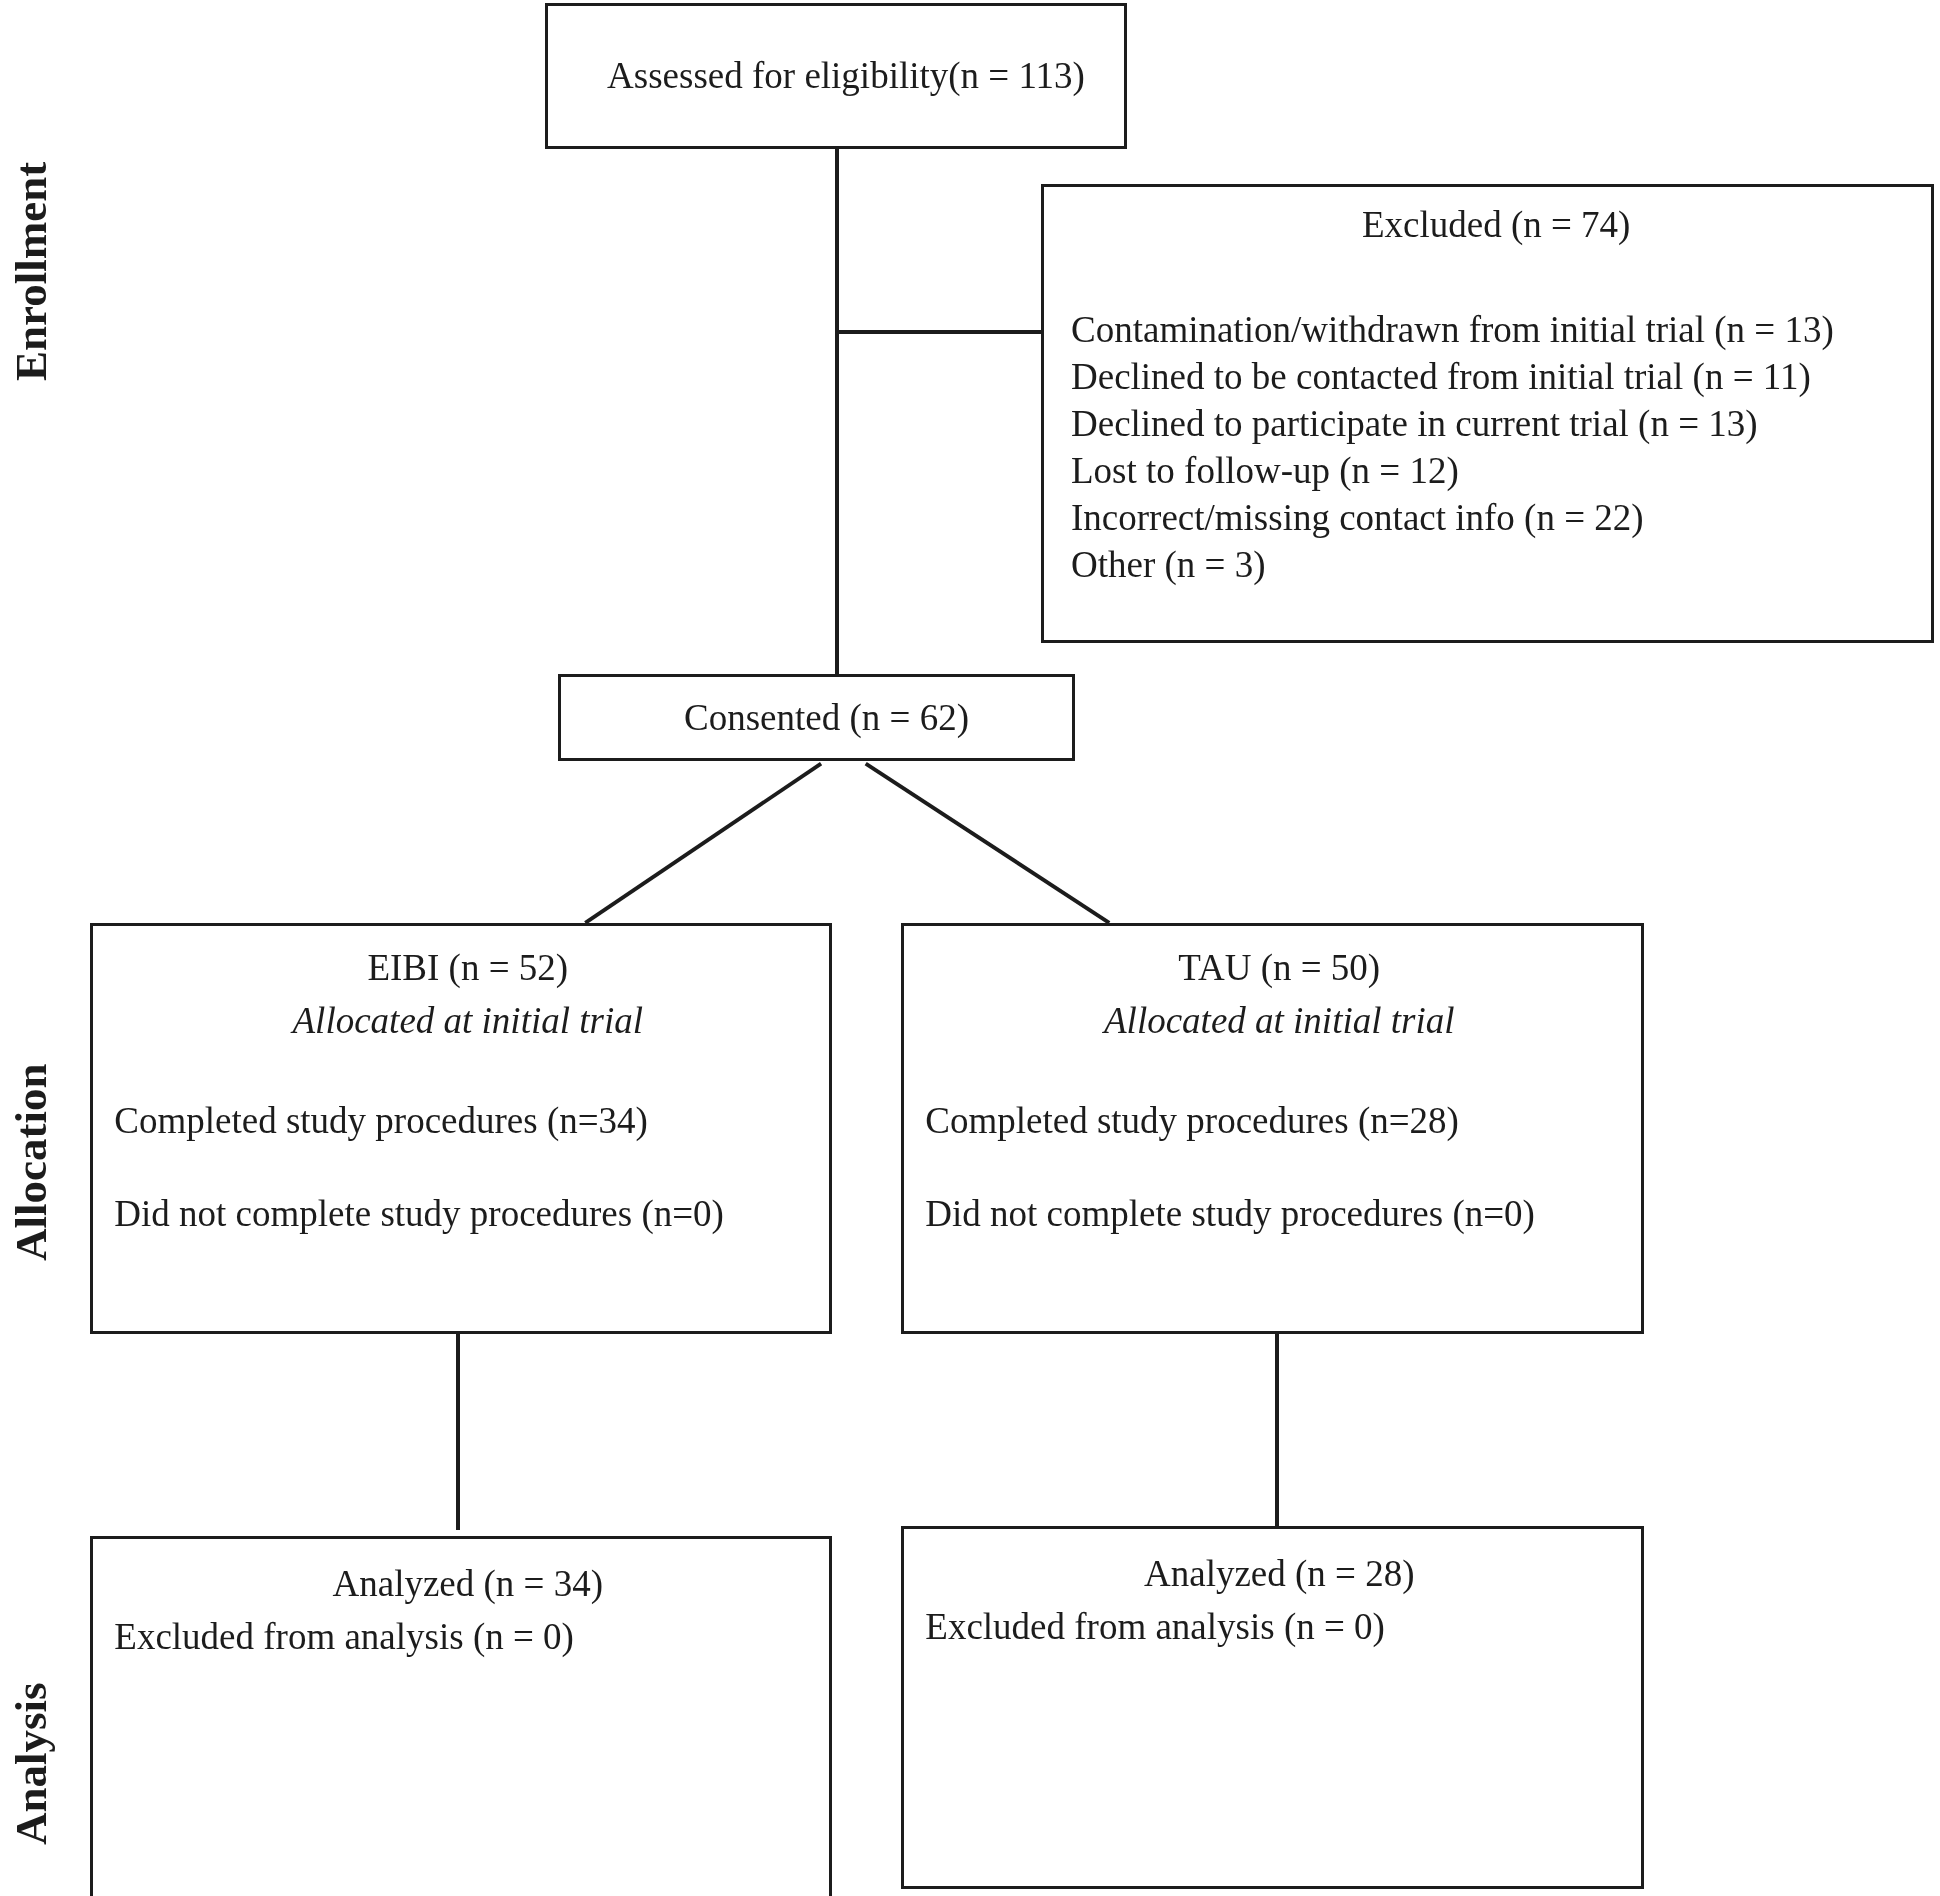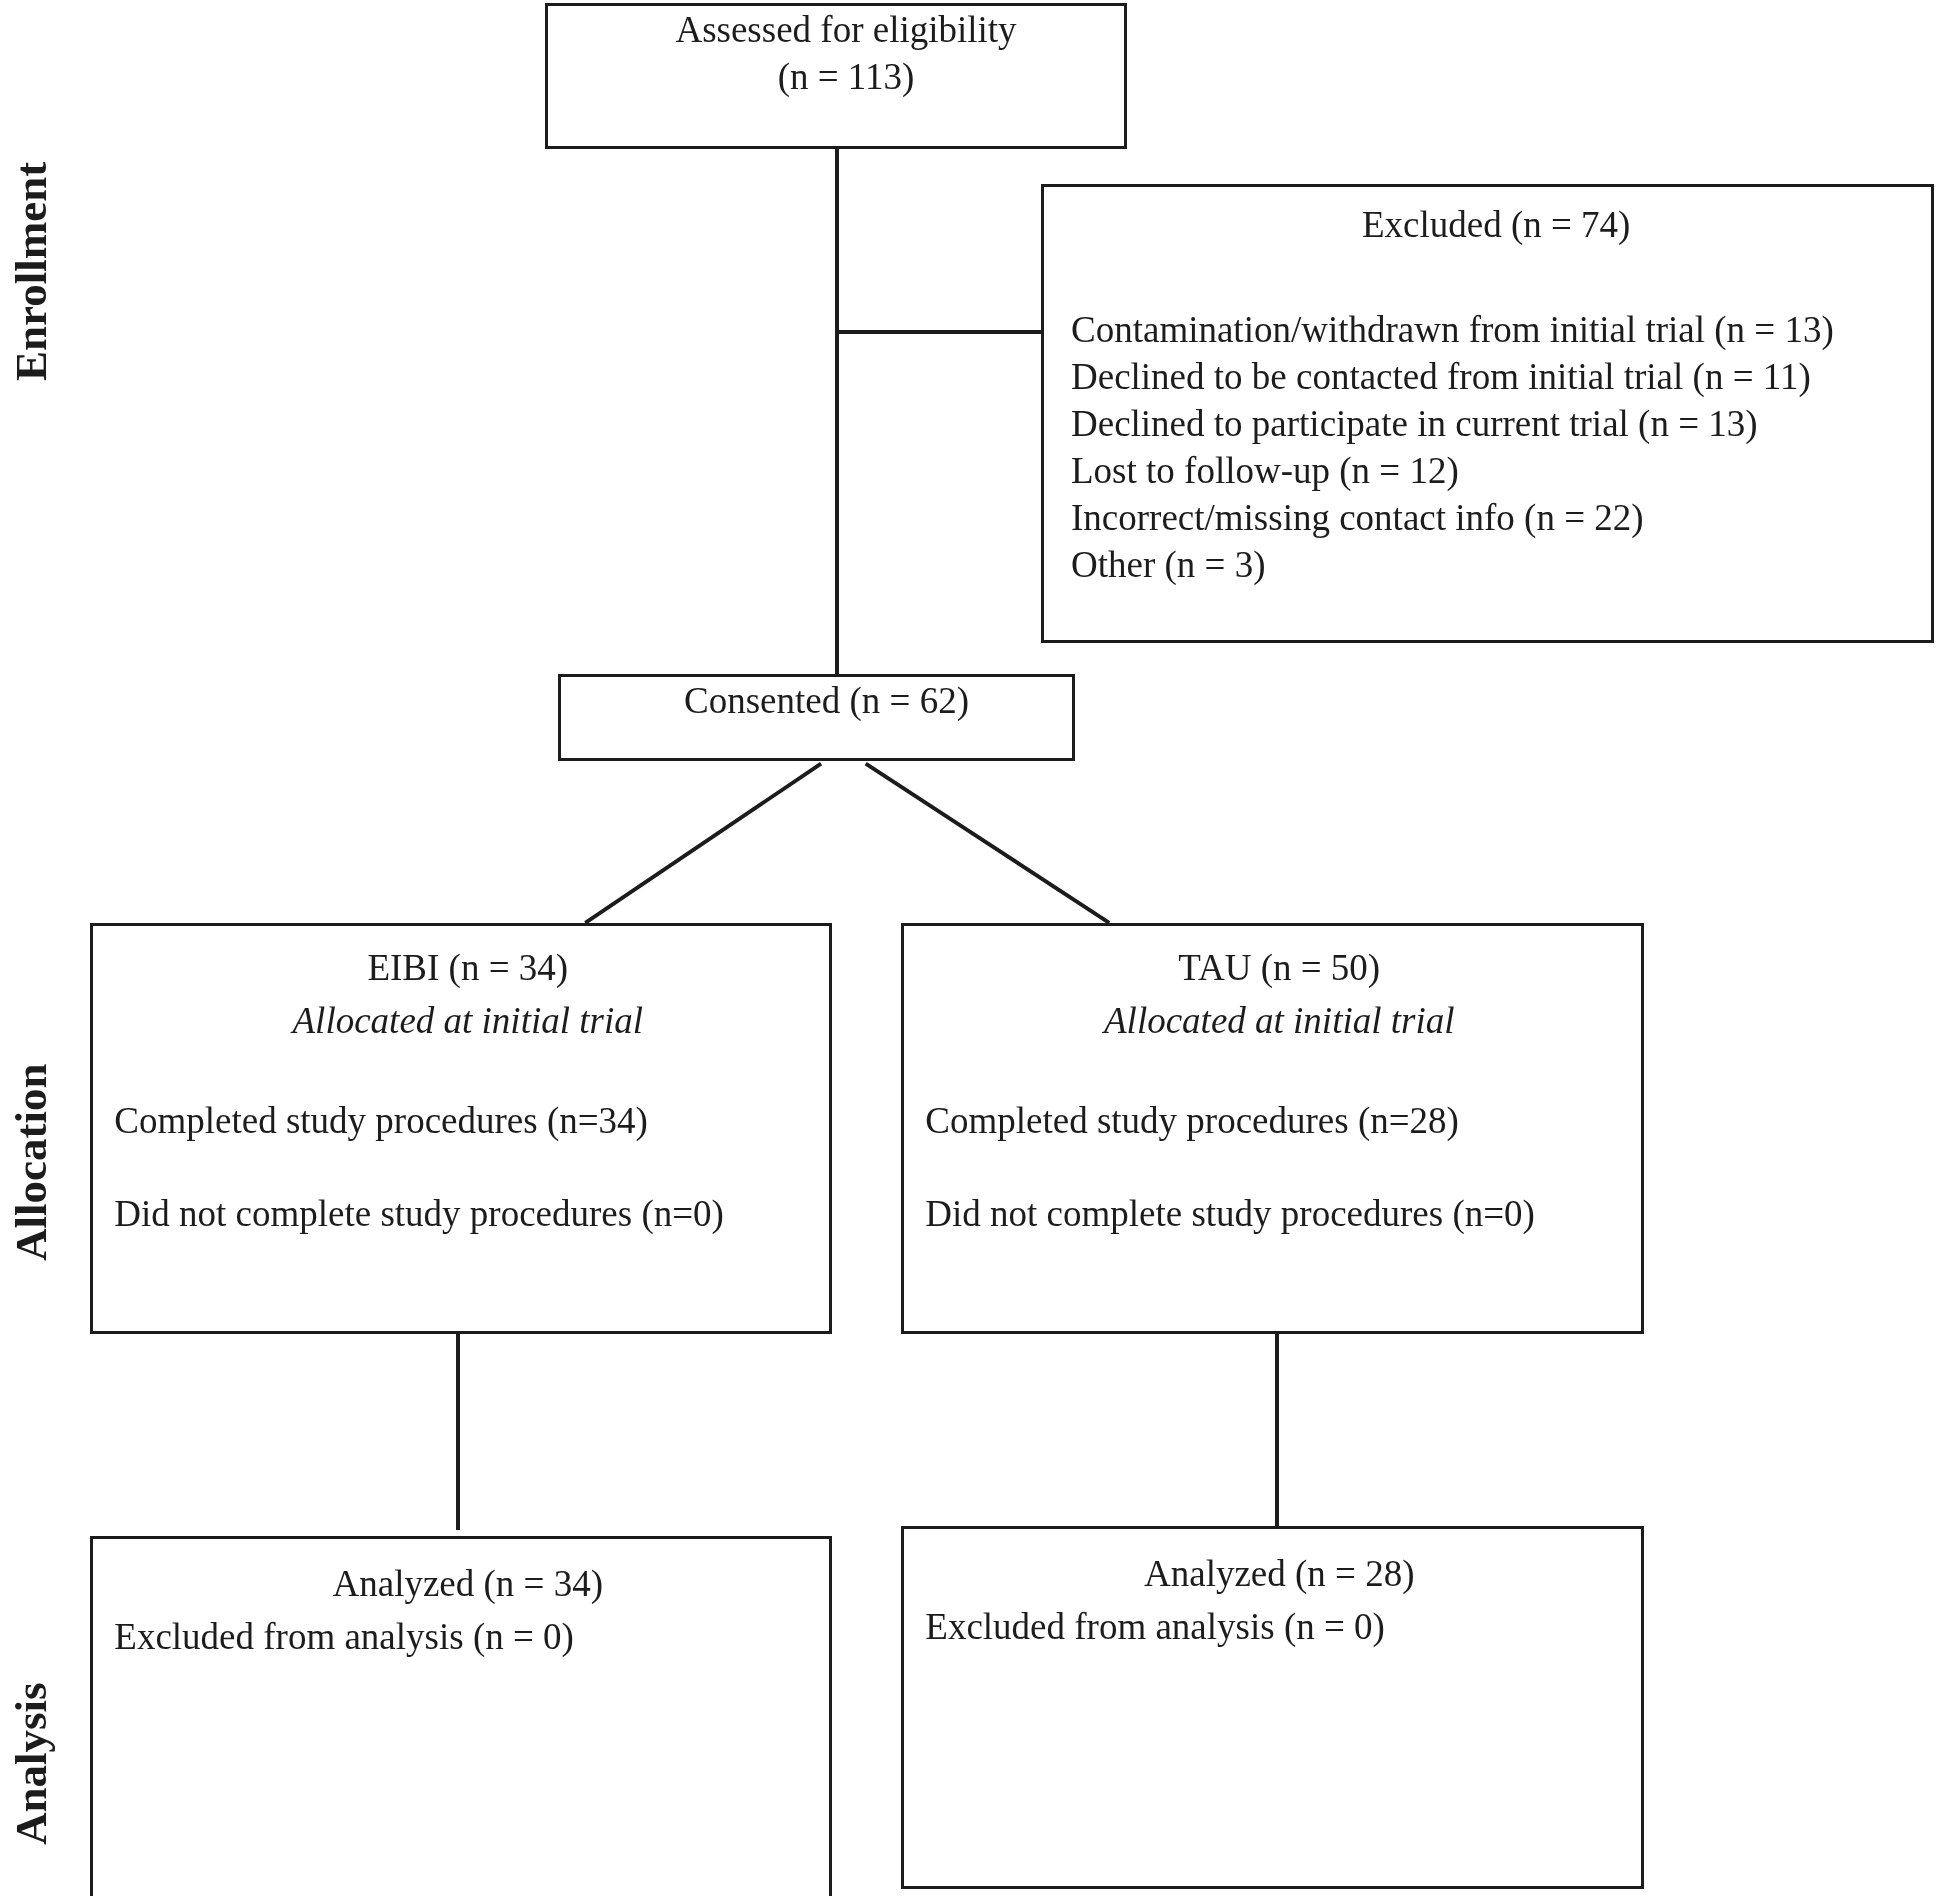--- a/index.html
+++ b/index.html
@@ -15,23 +15,23 @@
   .box {
     position: absolute;
     background: #ffffff;
     border: 3.9px solid #1c1c1c;
     box-sizing: border-box;
     font-size: 37px;
     line-height: 47px;
   }
   .center-col {
     display: flex;
-    flex-direction: column;
+    flex-direction: row;
     align-items: center;
-    justify-content: flex-start;
+    justify-content: center;
     text-align: center;
     padding-left: 20px;
   }
   .line { white-space: nowrap; }
   .t-center { text-align: center; white-space: nowrap; }
   .t-left { text-align: left; white-space: nowrap; }
   .italic { font-style: italic; }
   #connector-svg {
     position: absolute;
     left: 0; top: 0;
@@ -105,21 +105,21 @@
       <div class="t-left line">Incorrect/missing contact info (n = 22)</div>
       <div class="t-left line">Other (n = 3)</div>
     </div>
   </div>
 
   <div class="box center-col" id="box-consented">
     <div class="line">Consented (n = 62)</div>
   </div>
 
   <div class="box" id="box-eibi">
-    <div class="t-center alloc-title">EIBI (n = 34)</div>
+    <div class="t-center alloc-title">EIBI (n = 52)</div>
     <div class="t-center italic alloc-sub">Allocated at initial trial</div>
     <div class="t-left alloc-completed">Completed study procedures (n=34)</div>
     <div class="t-left alloc-notcompleted">Did not complete study procedures (n=0)</div>
   </div>
 
   <div class="box" id="box-tau">
     <div class="t-center alloc-title">TAU (n = 50)</div>
     <div class="t-center italic alloc-sub">Allocated at initial trial</div>
     <div class="t-left alloc-completed">Completed study procedures (n=28)</div>
     <div class="t-left alloc-notcompleted">Did not complete study procedures (n=0)</div>

